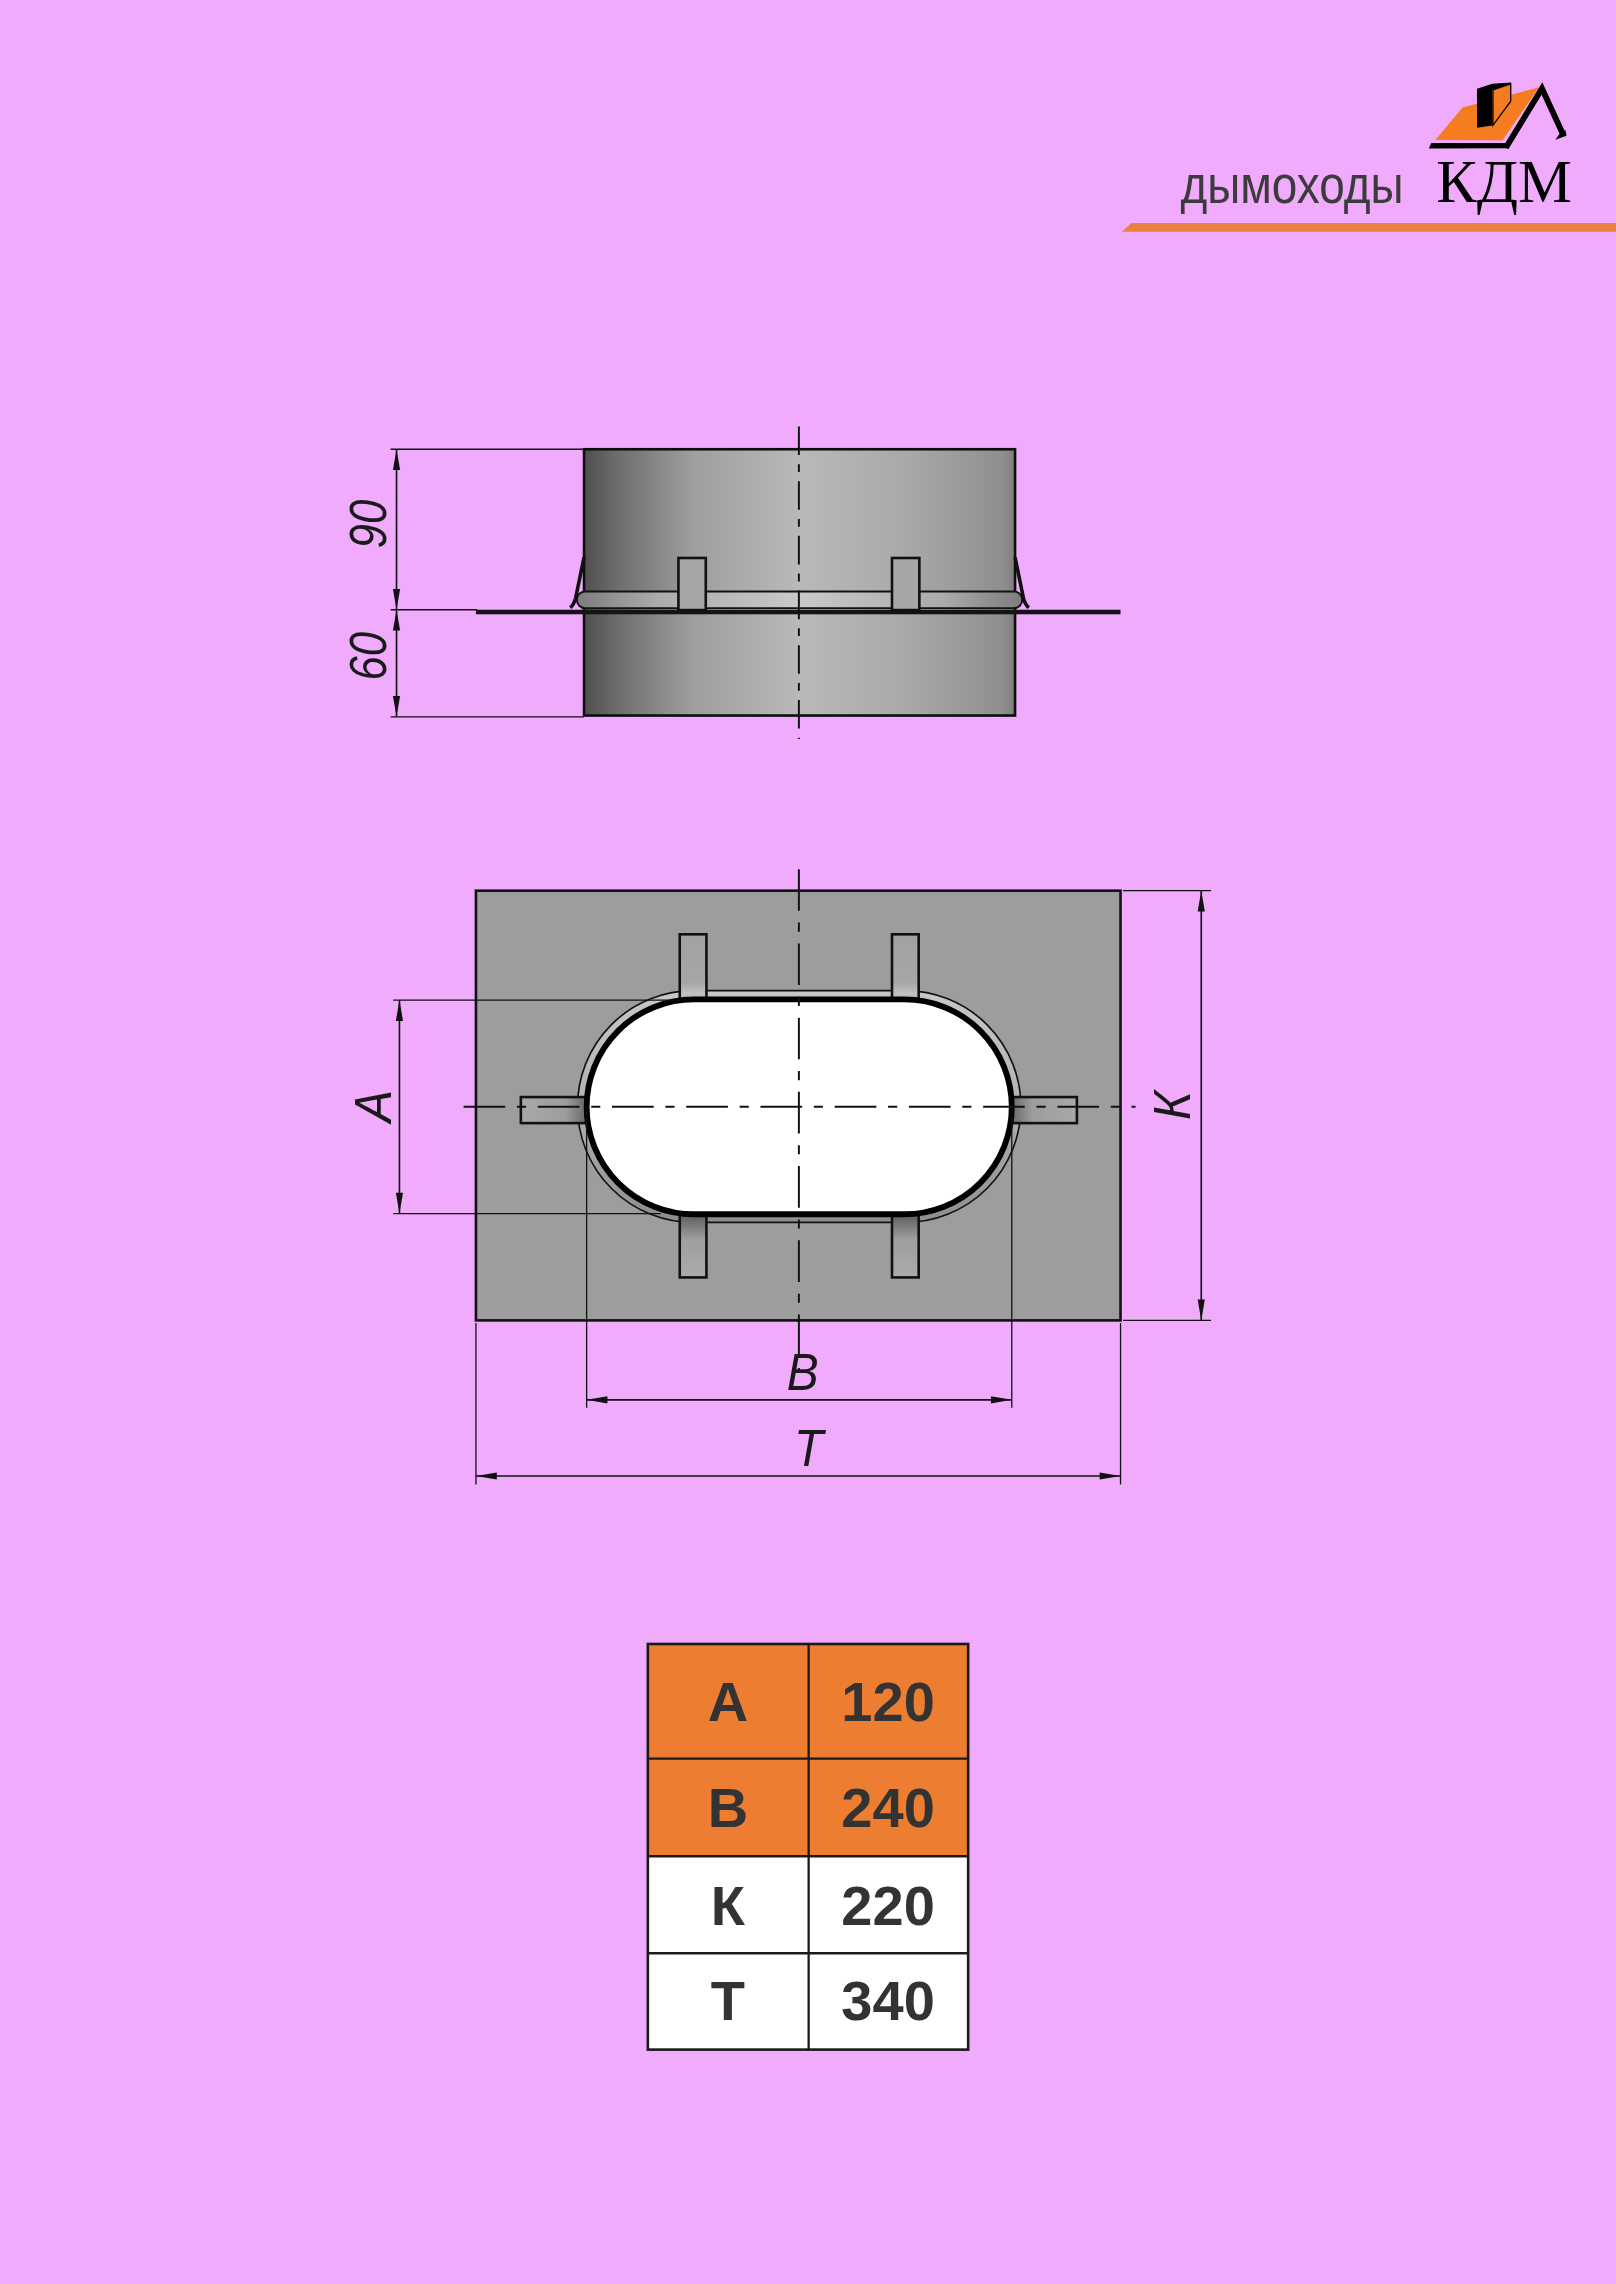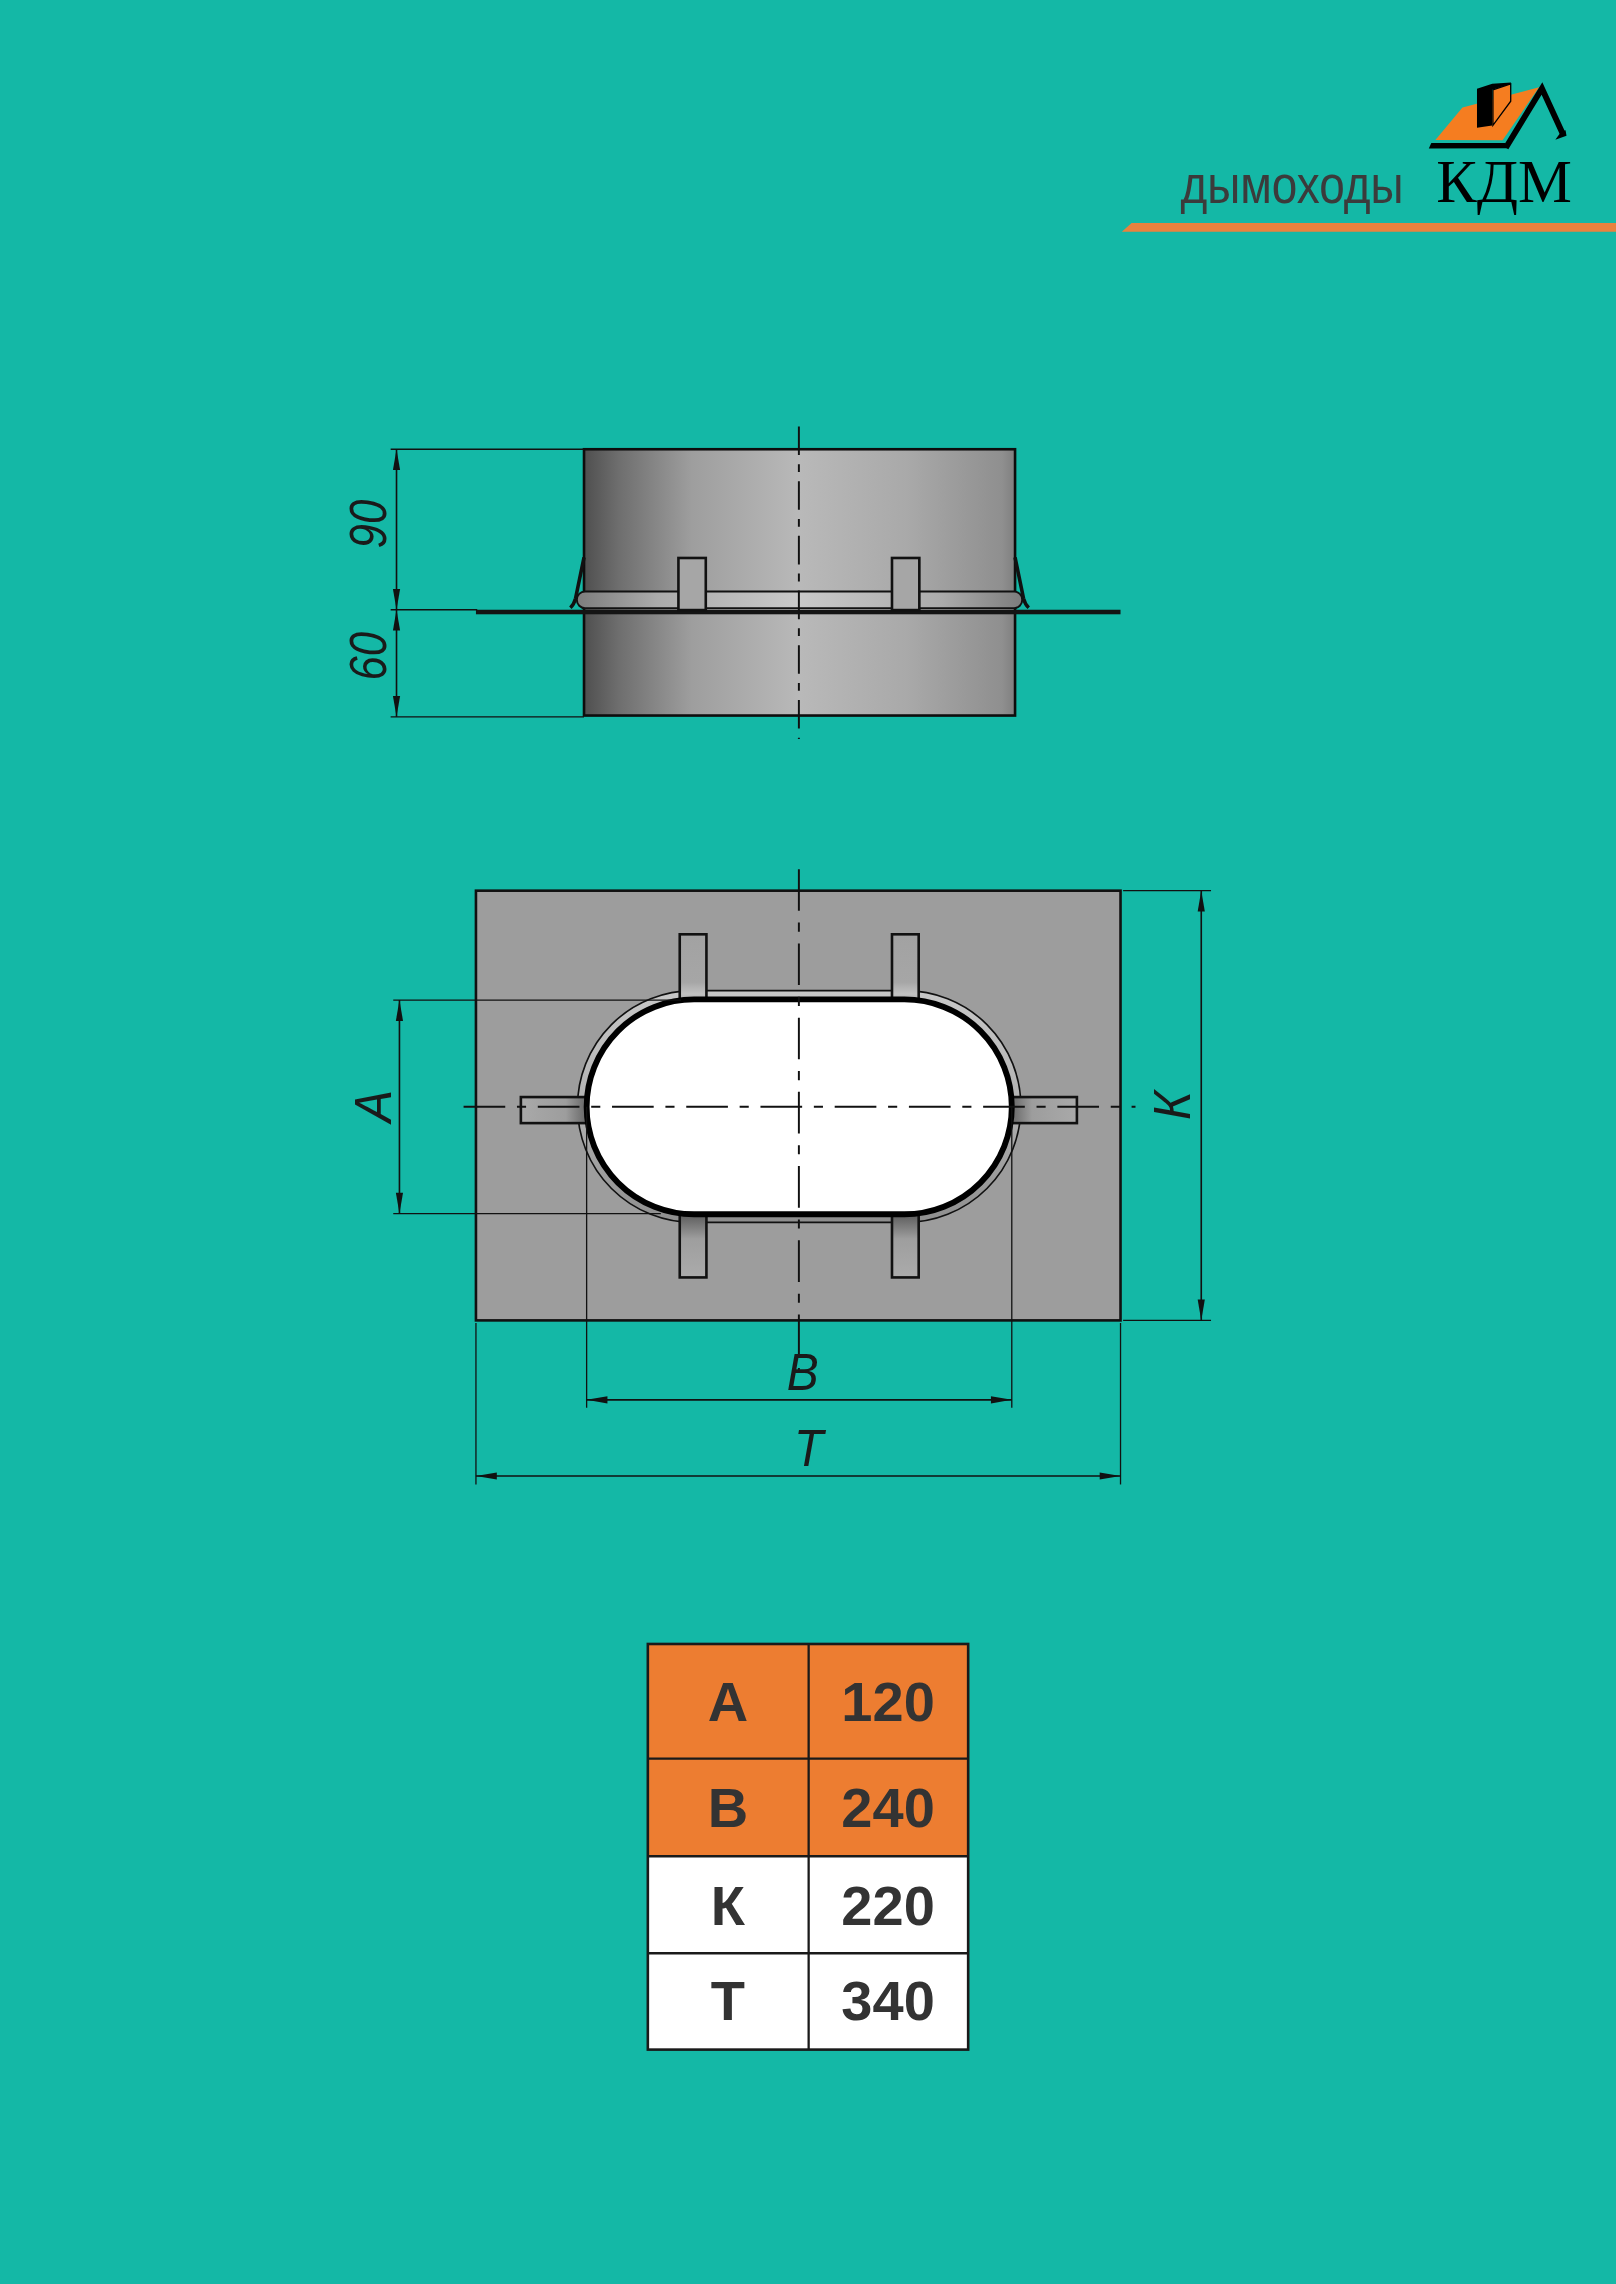--- a/index.html
+++ b/index.html
@@ -1,14 +1,14 @@
 <!DOCTYPE html>
 <html style="font-size:10.4px"><head><meta charset="utf-8"><style>
 html,body{margin:0;padding:0;background:#fff;}
-#page{position:relative;width:1616px;height:2284px;background:#14b8a6;overflow:hidden;}
+#page{position:relative;width:1616px;height:2284px;background:#f0abfc;overflow:hidden;}
 svg{position:absolute;left:0;top:0;display:block;}
 text{font-family:"Liberation Sans",sans-serif;}
 .serif{font-family:"Liberation Serif",serif;}
 .dim{font-style:italic;fill:#1a1a1a;}
 </style></head><body>
 <div id="page">
 <svg width="1616" height="2284" viewBox="0 0 2482 3508">
 <defs>
 <linearGradient id="gradPipe" x1="0" y1="0" x2="1" y2="0">
 <stop offset="0" stop-color="#4f4f4f"></stop>

